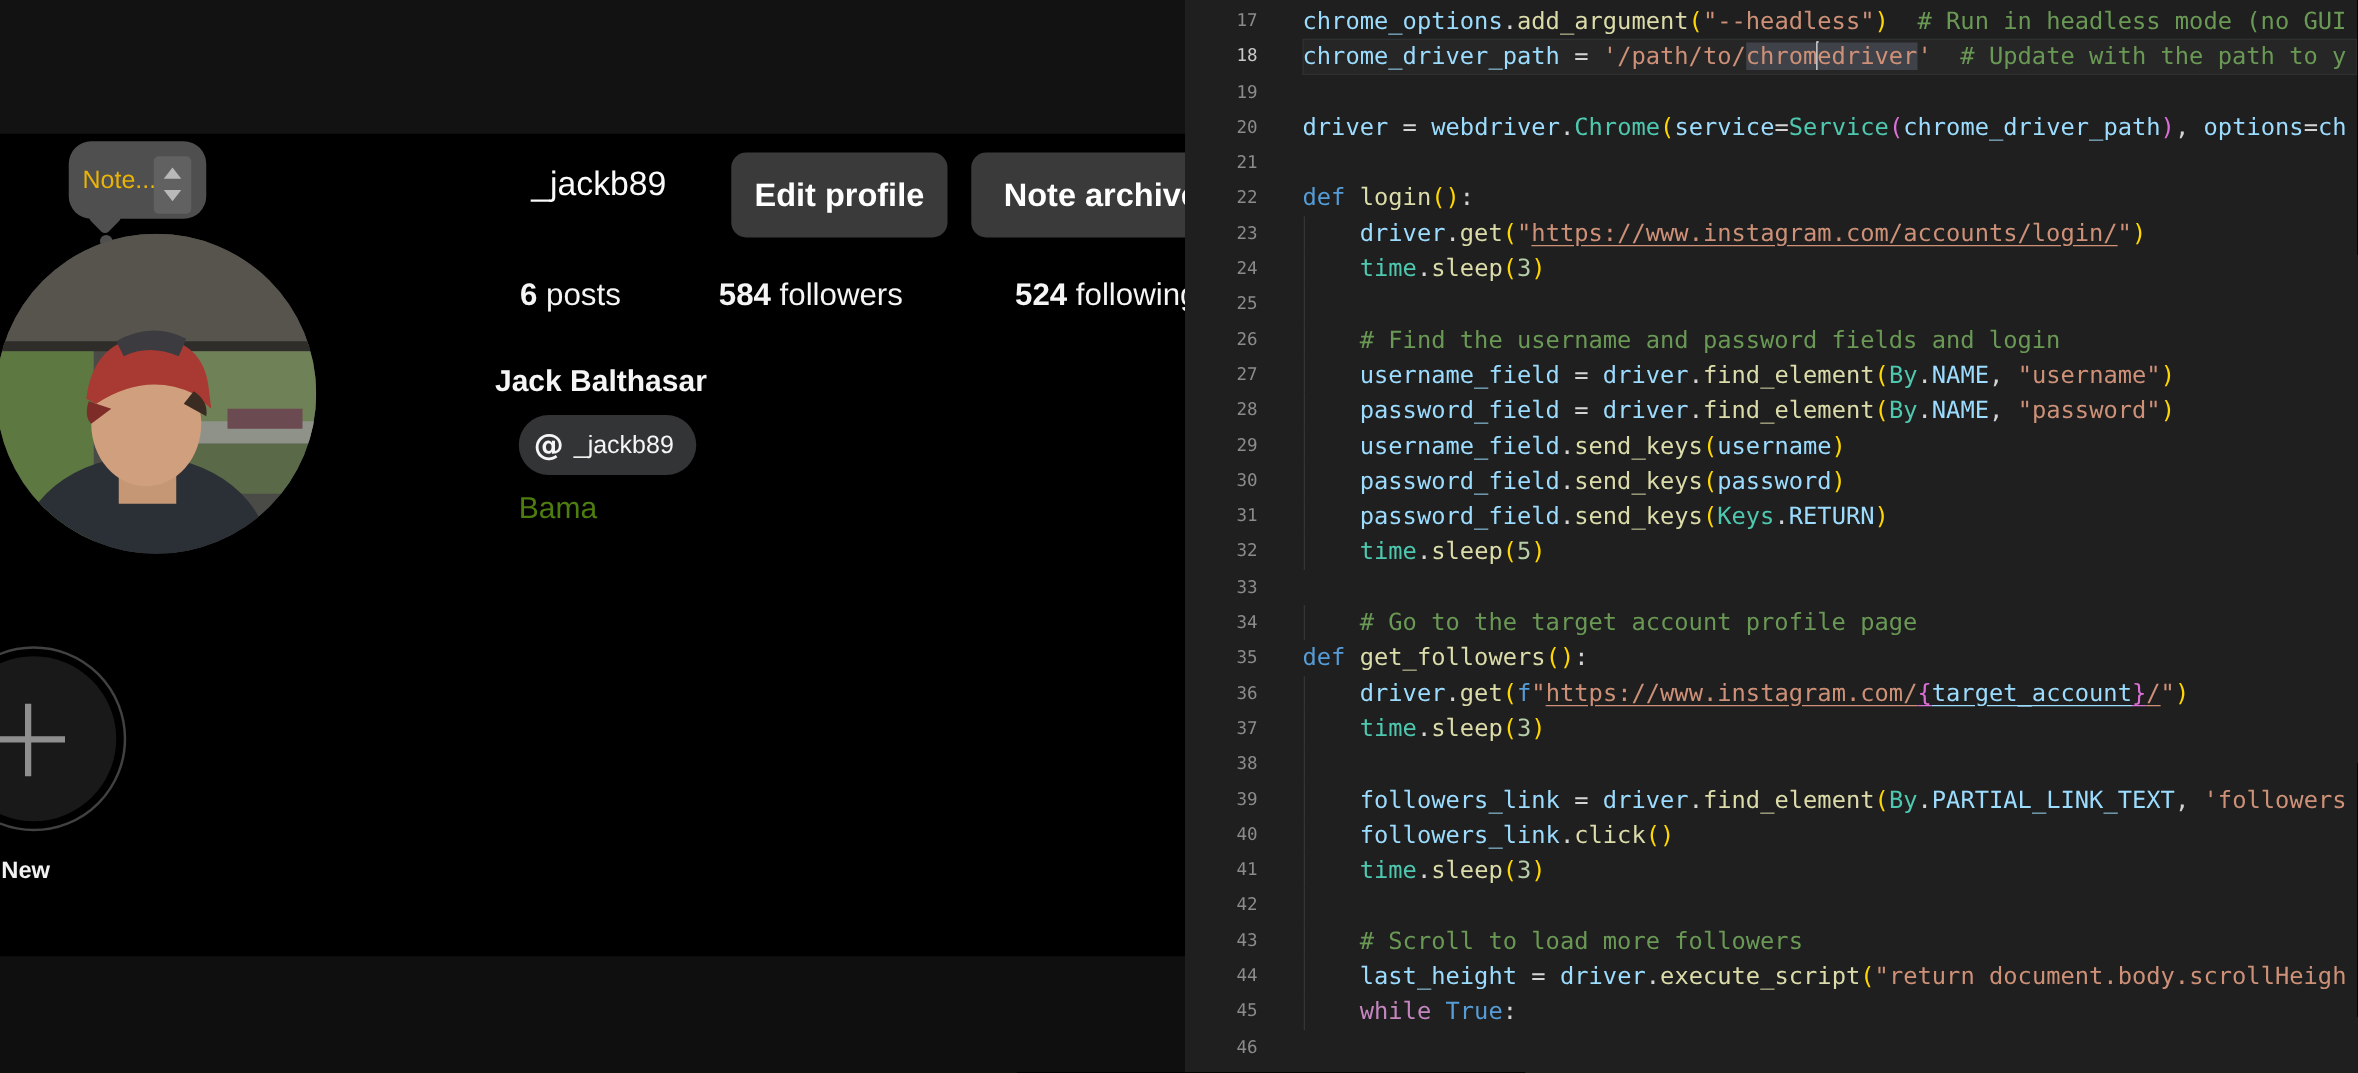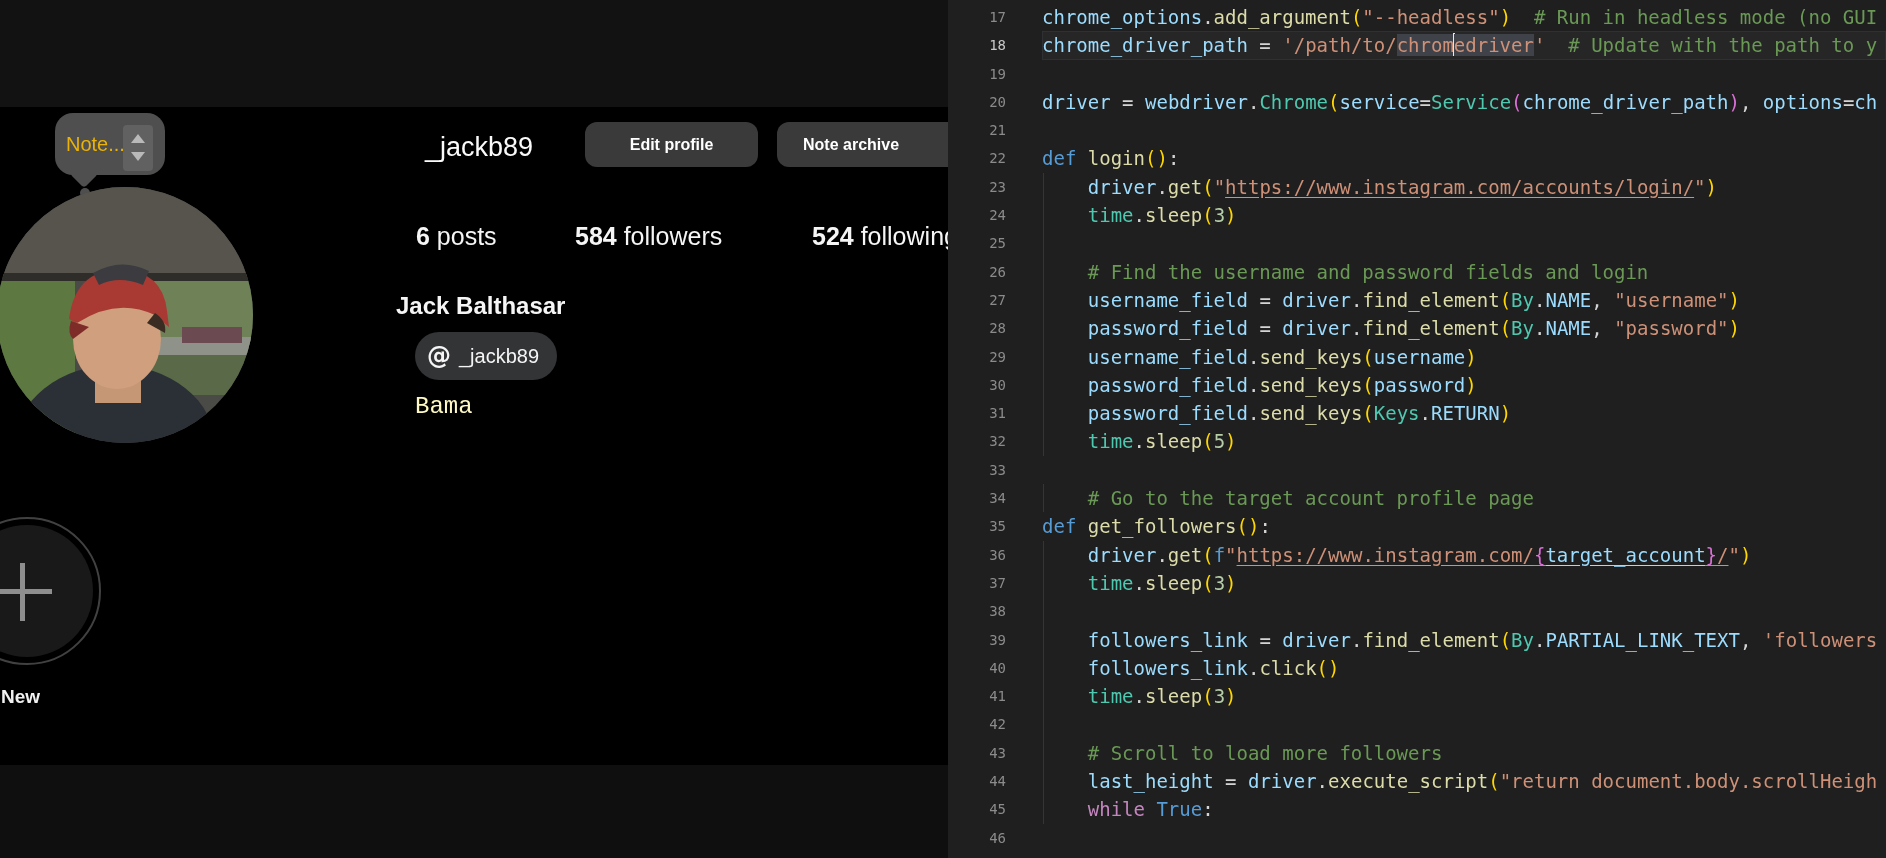--- a/index.html
+++ b/index.html
@@ -15,33 +15,33 @@
   .note-dot{position:absolute;left:80px;top:188px;width:10px;height:10px;background:#4f4f4f;border-radius:50%;}
   .note-label{position:absolute;left:11px;top:20px;font-size:20px;color:#eab308;}
   .stepper{position:absolute;left:68px;top:12px;width:30px;height:46px;background:#616161;border-radius:4px;}
   .arrow{position:absolute;left:8px;width:0;height:0;border-left:7px solid transparent;border-right:7px solid transparent;}
   .arrow.up{top:9px;border-bottom:9px solid #b9b9b9;}
   .arrow.dn{top:27px;border-top:9px solid #b9b9b9;}
   
   #avatar{position:absolute;left:-3px;top:187px;width:256px;height:256px;}
   
   .ig-username{position:absolute;left:425px;top:132px;font-size:27px;color:#fafafa;}
-  .btn{position:absolute;top:122px;height:45px;background:#3a3a3a;border-radius:12px;border:none;
-       color:#fff;font-weight:bold;font-size:16px;font-family:"Liberation Sans",sans-serif;cursor:pointer;}
+  .btn{position:absolute;top:122px;height:68px;background:#3a3a3a;border-radius:12px;border:none;
+       color:#fff;font-weight:bold;font-size:26px;font-family:"Liberation Sans",sans-serif;cursor:pointer;}
   #btn-edit{left:585px;width:173px;text-align:center;}
   #btn-archive{left:777px;width:205px;text-align:left;padding-left:26px;}
   
   .stat{position:absolute;top:222px;font-size:25px;color:#f5f5f5;white-space:pre;}
   .stat b{font-weight:bold;}
   
   .ig-name{position:absolute;left:396px;top:292px;font-size:24px;font-weight:bold;color:#f5f5f5;}
   .threads-pill{position:absolute;left:415px;top:332px;height:48px;background:#333436;border-radius:24px;
         display:flex;align-items:center;padding:0 18px 0 12px;color:#f5f5f5;font-size:20px;}
   .threads-icon{font-size:24px;font-weight:bold;color:#f5f5f5;margin-right:8px;font-family:"DejaVu Sans",sans-serif;}
-  .ig-bio{position:absolute;left:415px;top:393px;font-size:24px;color:#fef9c3;font-family:Liberation Mono, monospace;}
+  .ig-bio{position:absolute;left:415px;top:393px;font-size:24px;color:#4d7c0f;}
   
   .new-ring{position:absolute;left:-47px;top:517px;width:144px;height:144px;border:2px solid #414141;border-radius:50%;}
   .new-inner{position:absolute;left:6px;top:6px;right:6px;bottom:6px;background:#191919;border-radius:50%;}
   .plus-h{position:absolute;left:39px;top:70px;width:58px;height:5px;background:#8e8e8e;}
   .plus-v{position:absolute;left:65px;top:44px;width:5px;height:58px;background:#8e8e8e;}
   .new-label{position:absolute;left:1px;top:686px;font-size:19px;font-weight:bold;color:#f1f1f1;}
   
   #editor{position:absolute;left:948px;top:0;width:938px;height:858px;background:#1f1f1f;overflow:hidden;
           font-family:"DejaVu Sans Mono",monospace;}
   #gutter{position:absolute;left:0;top:3px;width:58px;text-align:right;}

